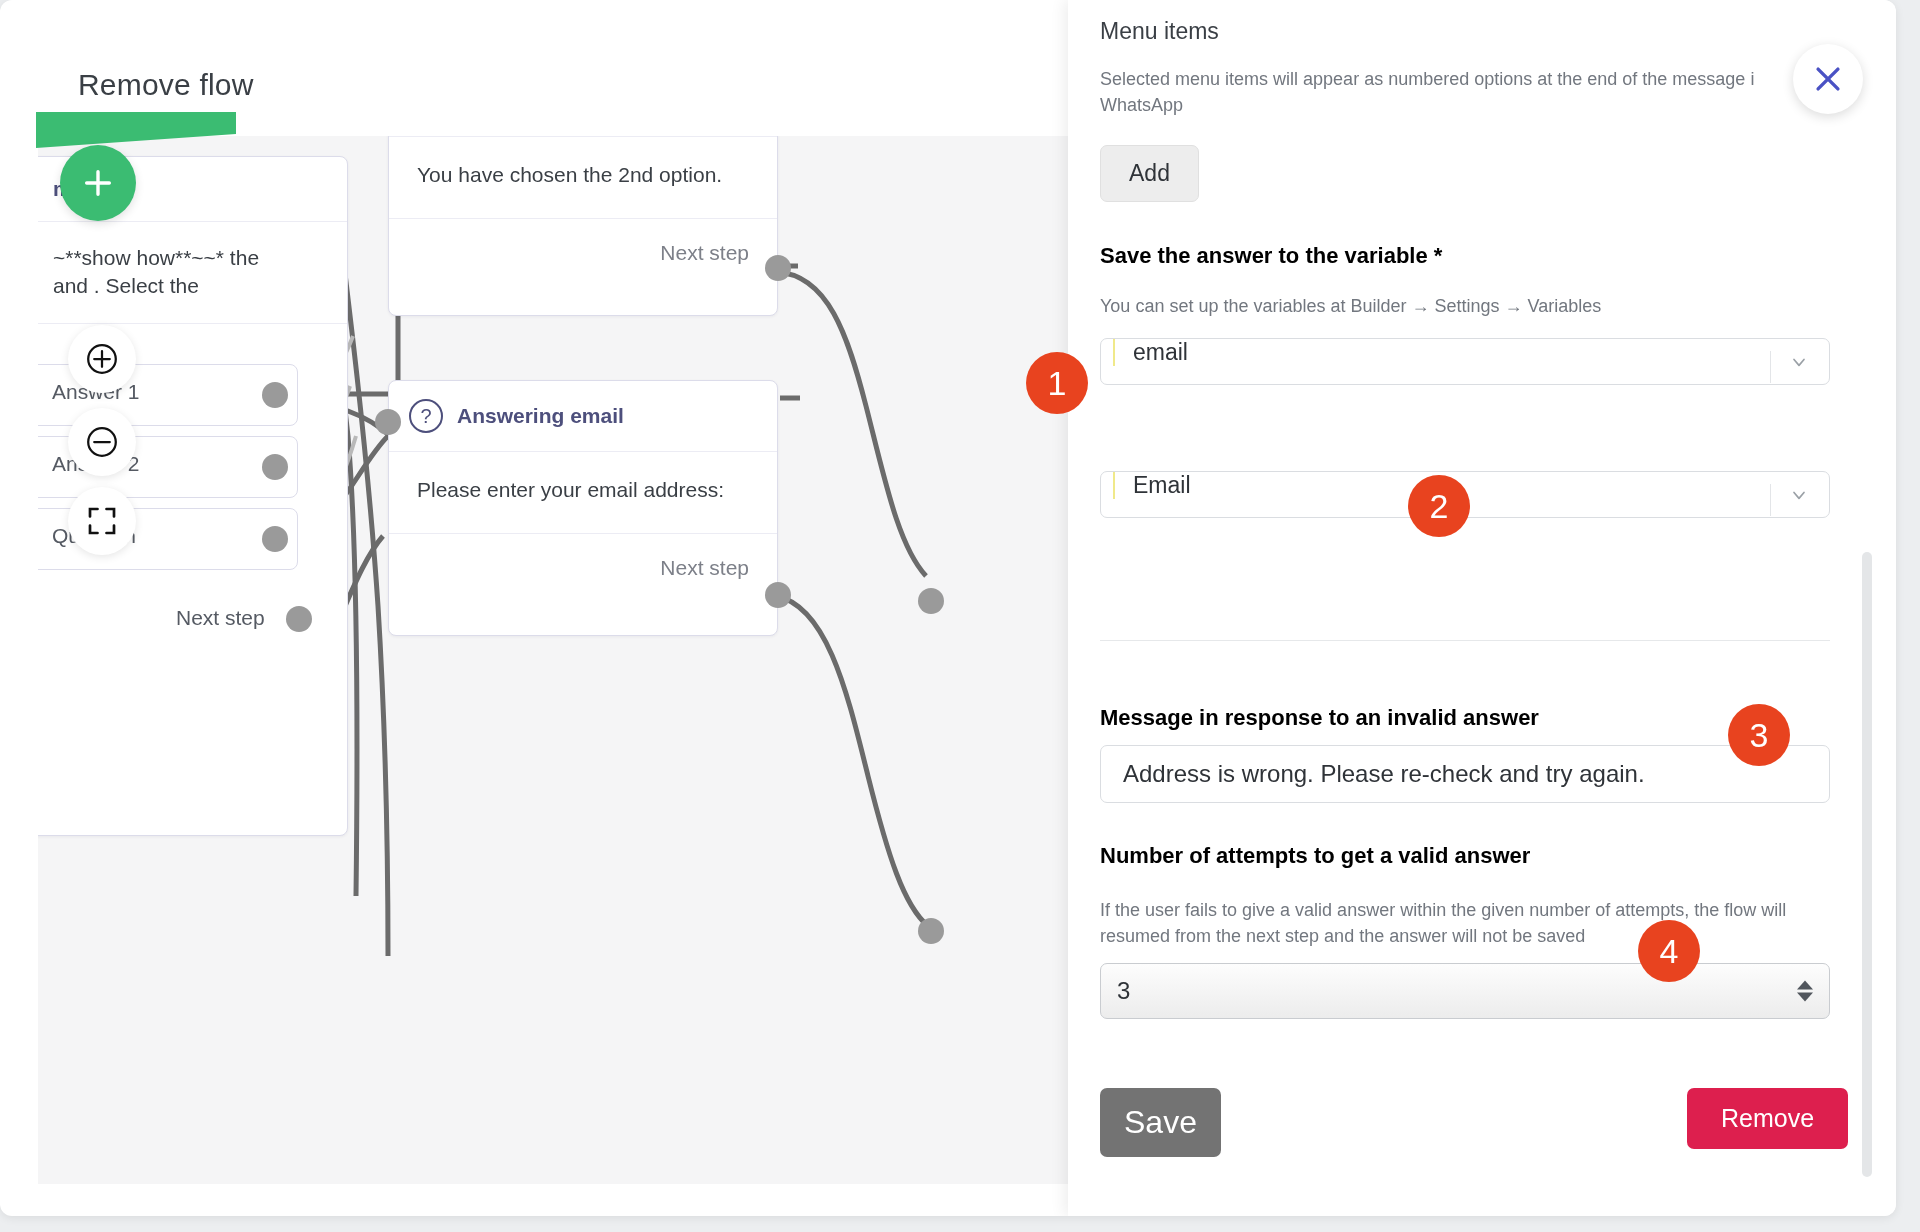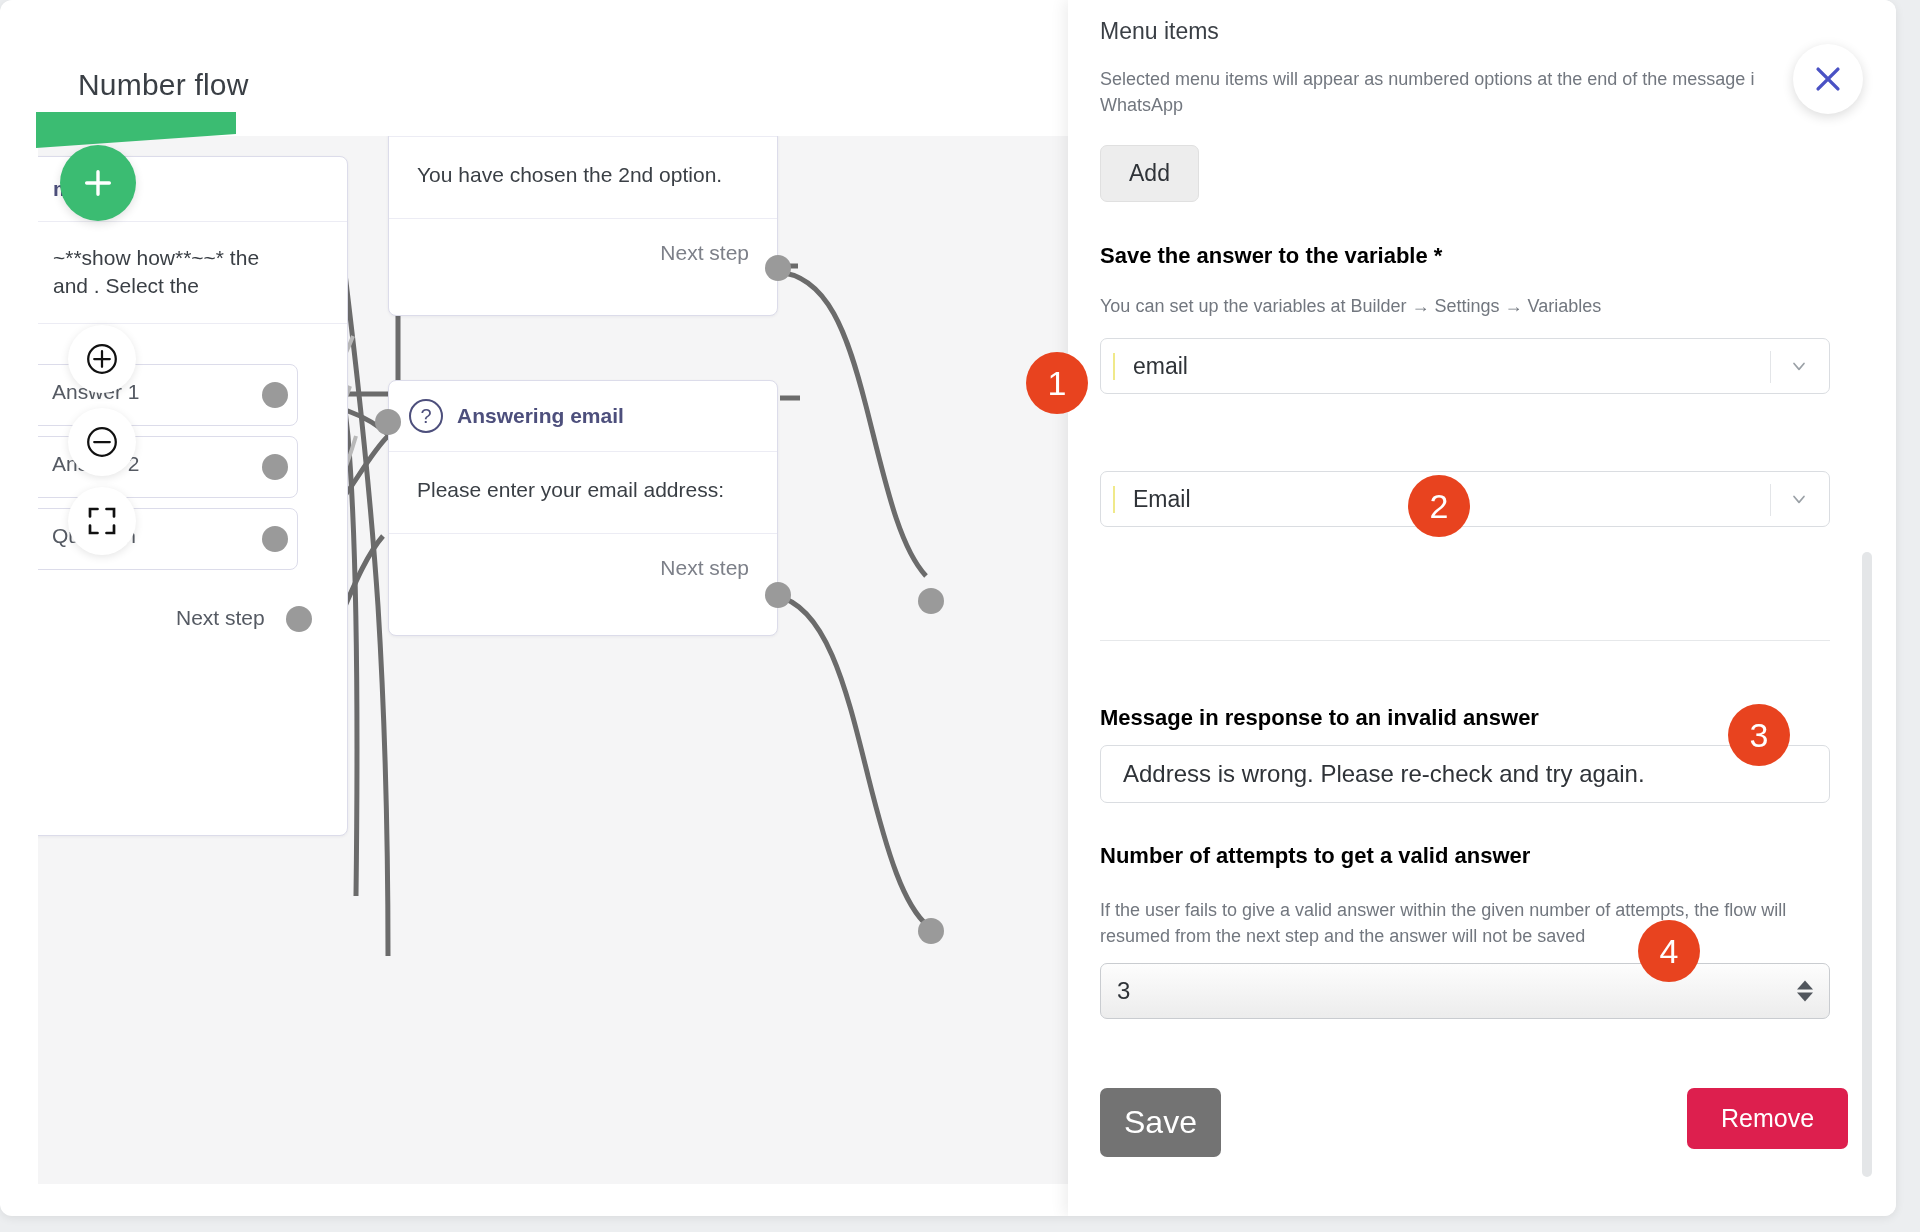--- a/index.html
+++ b/index.html
@@ -175,25 +175,25 @@
     background: #ededed;
     border: 1px solid #e0e0e0;
     border-radius: 7px;
     font-size: 23px; color: #2f3338;
     font-family: "Liberation Sans", sans-serif;
     cursor: pointer;
   }
 
   .select-box {
     position: absolute;
-    height: 56px;
+    height: 47px;
     background: #ffffff;
     border: 1px solid #dadde1;
     border-radius: 7px;
-    display: flex; align-items: center;
+    display: flex; align-items: flex-start;
   }
   .select-caret-sep {
     position: absolute; right: 58px; top: 12px;
     width: 1px; height: 32px; background: #e3e5e8;
   }
   .select-val {
     padding-left: 18px;
     font-size: 23px; color: #2f3338;
     border-left: 2px solid #f0e98a;
     margin-left: 12px;
@@ -293,21 +293,21 @@
     z-index: 50;
   }
 </style>
 </head>
 <body>
 
 <div id="app">
 
   <div class="page-sheet">
 
-    <div class="flow-title">Number flow</div>
+    <div class="flow-title">Remove flow</div>
 
     <div class="canvas">
 
       <svg class="edges-svg">
         <g fill="none" stroke="#6b6b6b" stroke-width="5">
           <path d="M 250 258 L 360 258 L 360 40 C 360 -20 340 -40 330 -60"></path>
           <path d="M 255 40 C 280 120 300 200 310 300 C 320 420 320 600 318 760"></path>
           <path d="M 295 40 C 310 160 330 320 340 470 C 348 600 350 720 350 820"></path>
           <path d="M 238 262 C 300 266 330 280 352 300"></path>
           <path d="M 740 130 L 760 130"></path>

